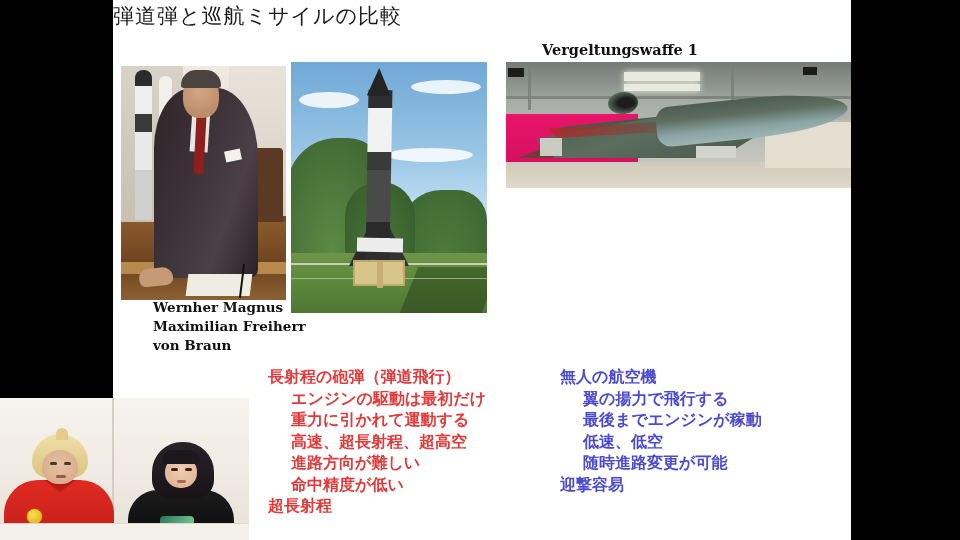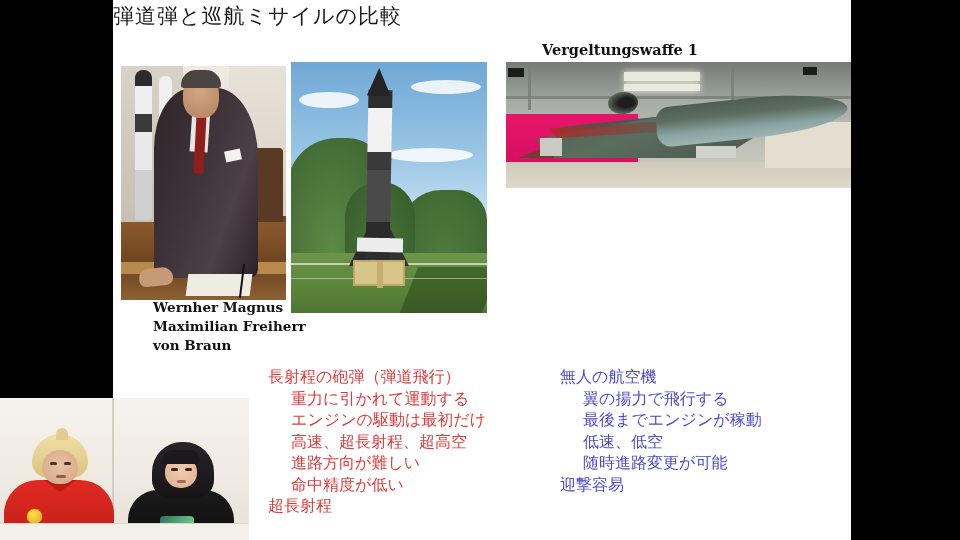--- a/index.html
+++ b/index.html
@@ -319,20 +319,21 @@
     margin-left: 28px;
   }
 
   
   .bullets {
     position: absolute;
     font-family: "DejaVu Serif", "Liberation Serif", serif;
     font-size: 16px;
     line-height: 21.5px;
     white-space: nowrap;
+    font-weight: bold;
   }
   #bullets-left  { left: 155px; top: 366px; color: #e03a3a; }
   #bullets-right { left: 447px; top: 366px; color: #4b4bcf; }
   .bullets .lv1 { padding-left: 0;    }
   .bullets .lv2 { padding-left: 23px; }
 
   
   #webcam {
     position: absolute;
     left: 0;
@@ -492,22 +493,22 @@
     </div>
 
     <div id="caption-vonbraun">
       <div>Wernher Magnus</div>
       <div>Maximilian Freiherr</div>
       <div>von Braun</div>
     </div>
 
     <div class="bullets" id="bullets-left" style="color: rgb(224, 58, 58);">
       <div class="lv1">長射程の砲弾（弾道飛行）</div>
+      <div class="lv2">エンジンの駆動は最初だけ</div>
       <div class="lv2">重力に引かれて運動する</div>
-      <div class="lv2">エンジンの駆動は最初だけ</div>
       <div class="lv2">高速、超長射程、超高空</div>
       <div class="lv2">進路方向が難しい</div>
       <div class="lv2">命中精度が低い</div>
       <div class="lv1">超長射程</div>
     </div>
 
     <div class="bullets" id="bullets-right" style="color: rgb(75, 75, 207);">
       <div class="lv1">無人の航空機</div>
       <div class="lv2">翼の揚力で飛行する</div>
       <div class="lv2">最後までエンジンが稼動</div>

